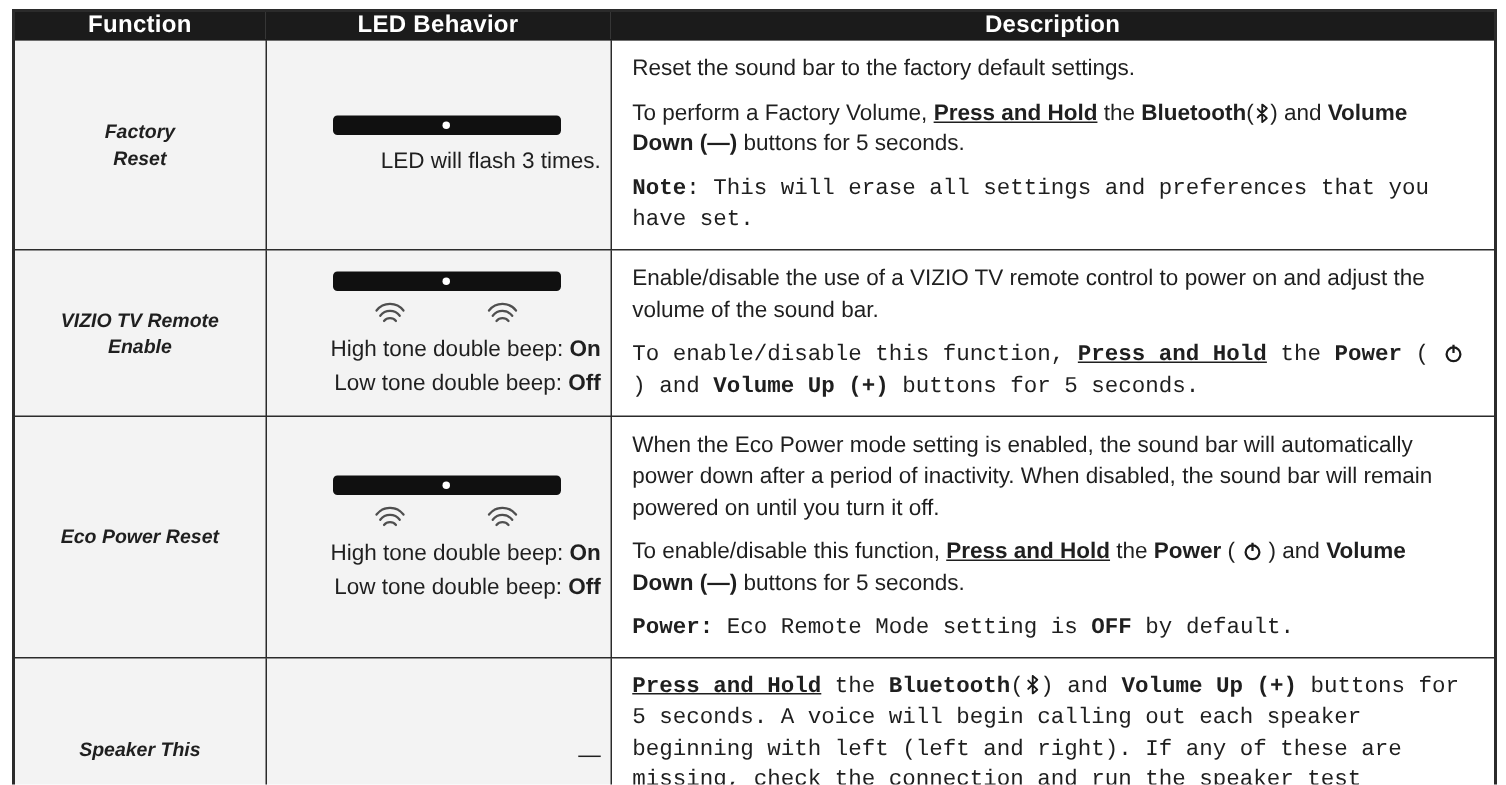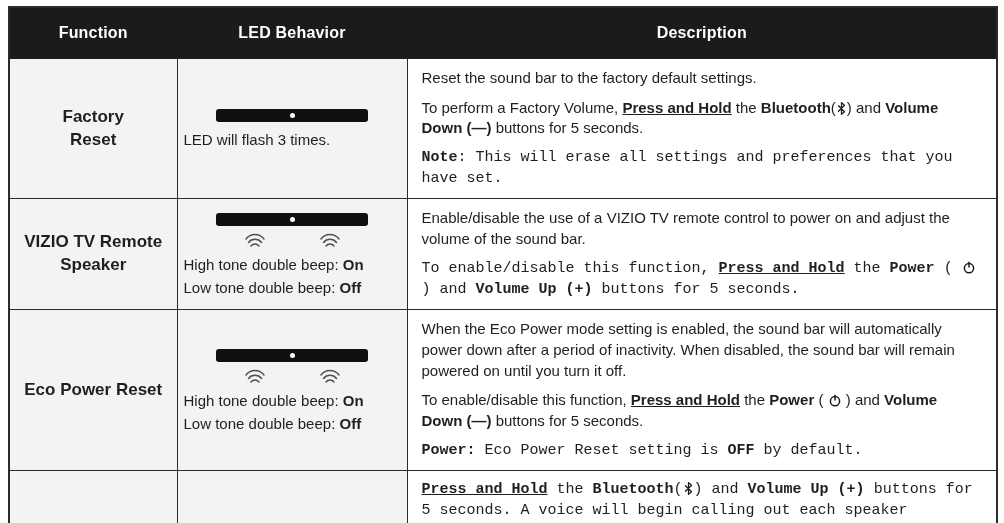--- a/index.html
+++ b/index.html
@@ -18,42 +18,43 @@
     border:2px solid #2b2b2b;
   }
   col.c-fn   { width:168px; }
   col.c-led  { width:230px; }
   col.c-desc { width:590px; }
   th {
     background:#1b1b1b;
     color:#ffffff;
     font-size:16px;
     font-weight:700;
-    padding:16px 8px;
+    padding:0 8px;
     border:1px solid #1b1b1b;
     letter-spacing:.2px;
   }
   td {
     border:1px solid #2b2b2b;
     vertical-align:middle;
     font-size:15px;
   }
   td.fn {
     background:#f3f3f3;
     text-align:center;
     font-weight:700;
-    font-size:17px;
+    font-size:13px;
     line-height:1.35;
     white-space:pre-line;
     padding:8px 6px;
+    font-style:italic;
   }
   td.led {
     background:#f3f3f3;
-    text-align:left;
-    padding:10px 6px 8px 6px;
+    text-align:right;
+    padding:10px 6px 8px 17px;
   }
   td.desc {
     background:#ffffff;
     padding:9px 14px;
     line-height:1.38;
   }
   td.desc p.desc-p { margin:9px 0; }
   td.desc p.desc-p:first-child { margin-top:0; }
   td.desc p.desc-p:last-child  { margin-bottom:0;font-family:Liberation Mono, monospace; }
   .soundbar {
@@ -120,21 +121,21 @@
             <p class="desc-p"><span>Reset the sound bar to the factory default settings.</span></p>
             <p class="desc-p"><span>To perform a Factory Volume, </span><span class="b u">Press and Hold</span><span> the </span><span class="b">Bluetooth</span><span>(</span><span class="inline-icon"><svg width="9" height="13" viewBox="0 0 9 13">
                   <path d="M1.5 3.7 L7.5 9.8 L4.5 12.4 L4.5 0.6 L7.5 3.2 L1.5 9.3" fill="none" stroke="currentColor" stroke-width="1.25" stroke-linejoin="round" stroke-linecap="round"></path>
                 </svg></span><span>) and </span><span class="b">Volume Down (—)</span><span> buttons for 5 seconds.</span></p>
             <p class="desc-p"><span class="b">Note</span><span>: This will erase all settings and preferences that you have set.</span></p>
           </td>
   </tr>
 
   <tr>
     <td class="fn">VIZIO TV Remote
-Speaker</td>
+Enable</td>
     <td class="led">
       <div class="soundbar">
         <span class="led-dot"></span>
       </div>
       <div class="beeps">
         <span>
           <svg width="22" height="15" viewBox="0 0 22 15">
             <path d="M7 13 A 5.2 5.2 0 0 1 15 13" fill="none" stroke="currentColor" stroke-width="1.5" stroke-linecap="round"></path>
             <path d="M4.5 9.5 A 8.2 8.2 0 0 1 17.5 9.5" fill="none" stroke="currentColor" stroke-width="1.5" stroke-linecap="round"></path>
             <path d="M2 6 A 11.4 11.4 0 0 1 20 6" fill="none" stroke="currentColor" stroke-width="1.5" stroke-linecap="round"></path>
@@ -188,21 +189,21 @@
               <p class="led-line"><span>High tone double beep: </span><span class="b">On</span></p>
               <p class="led-line"><span>Low tone double beep: </span><span class="b">Off</span></p>
             </div>
     </td>
     <td class="desc">
             <p class="desc-p"><span>When the Eco Power mode setting is enabled, the sound bar will automatically power down after a period of inactivity. When disabled, the sound bar will remain powered on until you turn it off.</span></p>
             <p class="desc-p"><span>To enable/disable this function, </span><span class="b u">Press and Hold</span><span> the </span><span class="b">Power</span><span> ( </span><span class="inline-icon"><svg width="12" height="13" viewBox="0 0 12 13">
                   <circle cx="6" cy="7.2" r="4.6" fill="none" stroke="currentColor" stroke-width="1.5"></circle>
                   <line x1="6" y1="0.8" x2="6" y2="6.4" stroke="currentColor" stroke-width="1.5"></line>
                 </svg></span><span> ) and </span><span class="b">Volume Down (—)</span><span> buttons for 5 seconds.</span></p>
-            <p class="desc-p"><span class="b">Power:</span><span> Eco Power Reset setting is </span><span class="b">OFF</span><span> by default.</span></p>
+            <p class="desc-p"><span class="b">Power:</span><span> Eco Remote Mode setting is </span><span class="b">OFF</span><span> by default.</span></p>
           </td>
   </tr>
 
   <tr>
     <td class="fn">Speaker This</td>
     <td class="led">
 
       <div class="led-lines">
               <p class="led-line"><span>—</span></p>
             </div>

